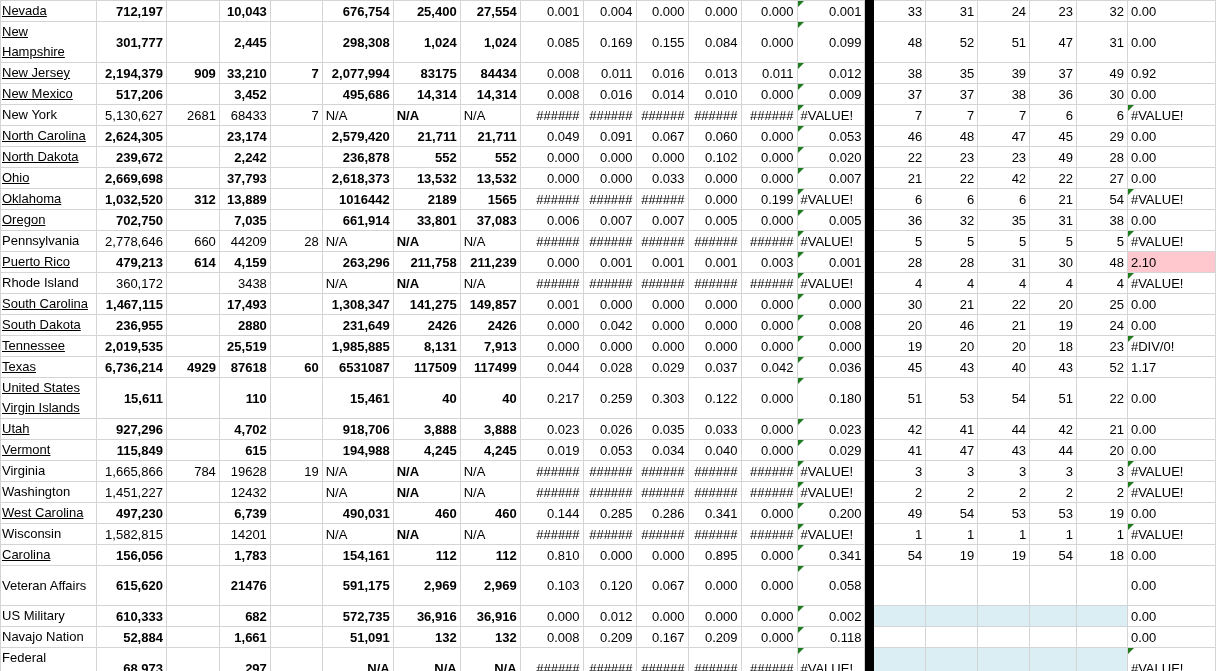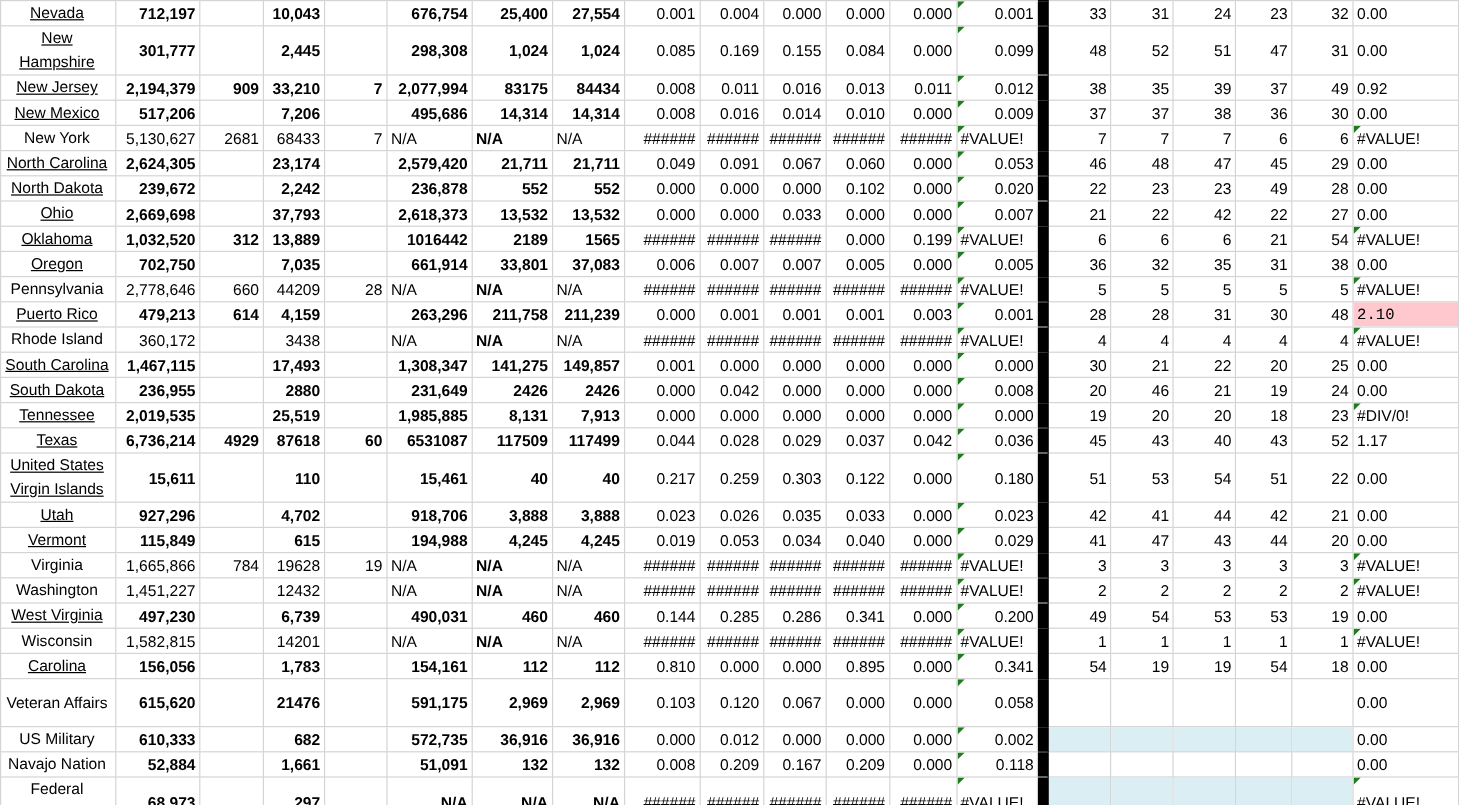--- a/index.html
+++ b/index.html
@@ -1,27 +1,27 @@
 <!DOCTYPE html>
 <html><head>
 <meta charset="utf-8">
 <style>
   html, body { margin: 0; padding: 0; background: #ffffff; }
   body { width: 1216px; height: 671px; overflow: hidden; position: relative;
          font-family: "Liberation Sans", "DejaVu Sans", sans-serif; font-size: 13px; color: #000; }
   table { border-collapse: collapse; table-layout: fixed; position: absolute; top: 0; left: 0; }
   td { border: 1px solid #d4d4d4; padding: 0 3px; height: 19px; white-space: nowrap; overflow: hidden;
        text-align: right; vertical-align: middle; position: relative; line-height: 19px; box-sizing: border-box; }
-  td.name { text-align: center; white-space: normal; line-height: 20px; padding-left: 1px; }
+  td.name { text-align: left; white-space: normal; line-height: 20px; padding-left: 1px; }
   td.name.link span { text-decoration: underline; color: #000; }
   td.b { font-weight: bold; }
   td.left { text-align: left; }
   td.center { text-align: left; }
   td.black { background: #000; border-color: #000; padding: 0; }
-  td.pink { background: #ffc7ce; font-family: Liberation Mono, monospace; }
+  td.pink { background: #ffc7ce; }
   td.blue { background: #daeef3; }
   td.flag::before { content: ""; position: absolute; top: 0; left: 0; width: 0; height: 0;
        border-top: 6px solid #1e7b1e; border-right: 6px solid transparent; }
   tr.tall td { height: 40px; }
   tr.tall td.name { line-height: 20px; margin-top: 21px; }
 </style>
 </head>
 <body>
 
 <table>
@@ -115,21 +115,21 @@
         <td class="">35</td>
         <td class="">39</td>
         <td class="">37</td>
         <td class="">49</td>
         <td class="center">0.92</td>
       </tr>
       <tr>
         <td class="name link"><span>New Mexico</span></td>
         <td class="b">517,206</td>
         <td class="b"></td>
-        <td class="b">7,206</td>
+        <td class="b">3,452</td>
         <td class="b"></td>
         <td class="b">495,686</td>
         <td class="b">14,314</td>
         <td class="b">14,314</td>
         <td class="">0.008</td>
         <td class="">0.016</td>
         <td class="">0.014</td>
         <td class="">0.010</td>
         <td class="">0.000</td>
         <td class="flag">0.009</td>
@@ -549,21 +549,21 @@
         <td class="center flag">#VALUE!</td>
         <td class="black"></td>
         <td class="">2</td>
         <td class="">2</td>
         <td class="">2</td>
         <td class="">2</td>
         <td class="">2</td>
         <td class="center flag">#VALUE!</td>
       </tr>
       <tr>
-        <td class="name link"><span>West Virginia</span></td>
+        <td class="name link"><span>West Carolina</span></td>
         <td class="b">497,230</td>
         <td class="b"></td>
         <td class="b">6,739</td>
         <td class="b"></td>
         <td class="b">490,031</td>
         <td class="b">460</td>
         <td class="b">460</td>
         <td class="">0.144</td>
         <td class="">0.285</td>
         <td class="">0.286</td>

